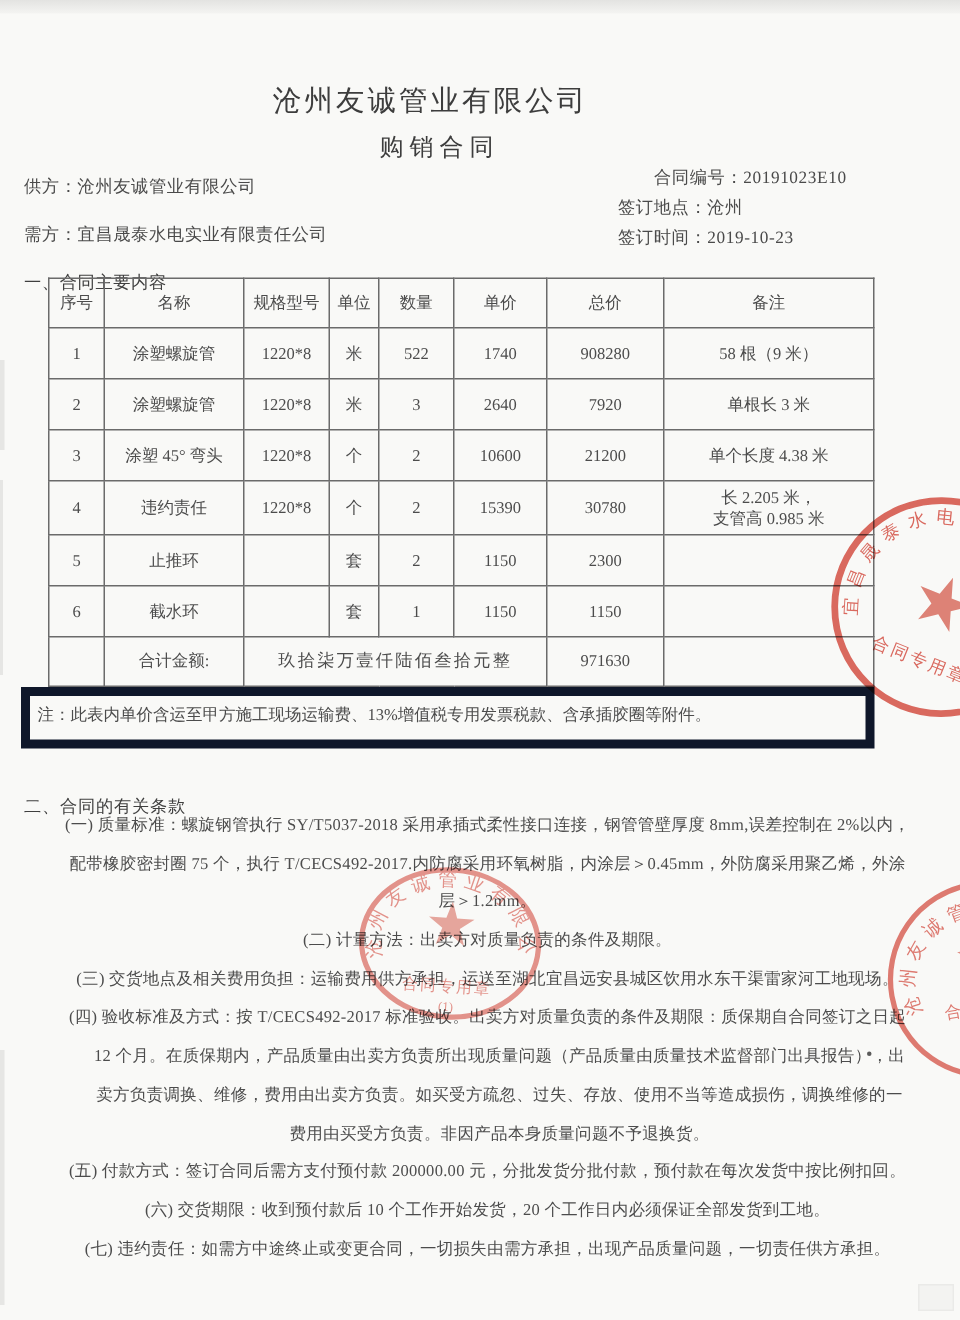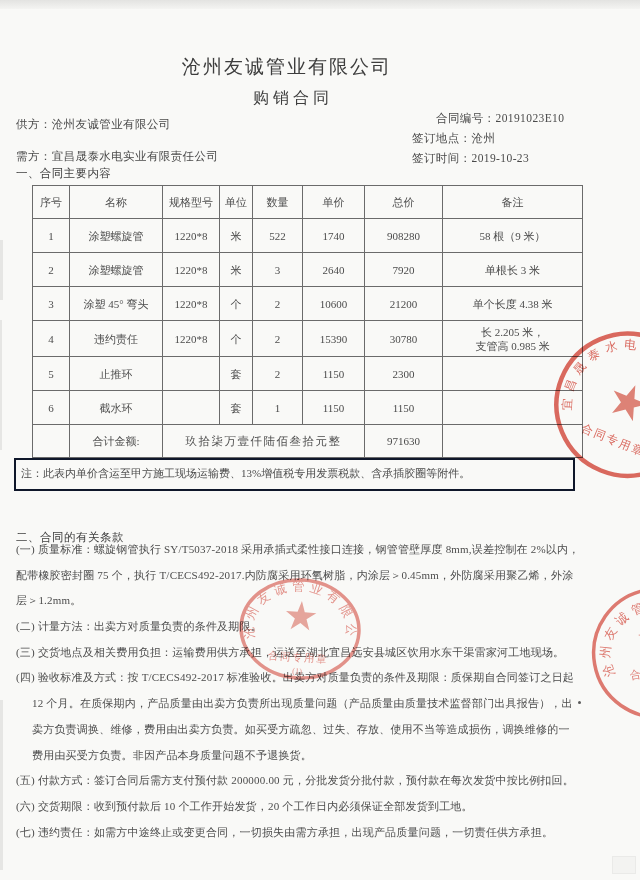--- a/index.html
+++ b/index.html
@@ -17,38 +17,38 @@
   .company-title{position:absolute;top:54px;left:-33px;width:640px;text-align:center;
                  font-size:19px;letter-spacing:2px;color:#3d3d3d;}
   .doc-title{position:absolute;top:88px;left:-27px;width:640px;text-align:center;
              font-size:16px;letter-spacing:4px;color:#3d3d3d;}
   .hline{position:absolute;font-size:11.5px;color:#4a4a4a;letter-spacing:.4px;white-space:nowrap;}
   .supplier{left:16px;top:117px;}
   .buyer{left:16px;top:149px;}
   .cno{left:412px;top:111px;margin-left:24px;}
   .cplace{left:412px;top:131px;}
   .cdate{left:412px;top:151px;}
-  .sec1{left:16px;top:166px;color:#3f3f3f;}
+  .sec1{left:16px;top:181px;color:#3f3f3f;}
   
   table.items{position:absolute;left:32px;top:185px;width:550px;border-collapse:collapse;
               table-layout:fixed;font-size:11px;color:#4c4c4c;}
   table.items th,table.items td{border:1px solid #6b6b6b;text-align:center;vertical-align:middle;
               padding:0 2px;overflow:hidden;white-space:pre-line;line-height:14px;font-weight:normal;}
   table.items thead tr{height:33px;}
   table.items tbody tr{height:34px;}
   table.items tbody tr.tall{height:36px;}
   table.items tr.total{height:33px;}
   .amount-cn{letter-spacing:1.5px;font-size:11.5px;}
-  .note-box{position:absolute;left:14px;top:458px;width:552px;height:29px;border:2px solid #0f172a;
+  .note-box{position:absolute;left:14px;top:458px;width:552px;height:29px;border:6px solid #0f172a;
             font-size:11px;line-height:27px;padding-left:5px;white-space:nowrap;color:#4c4c4c;}
   .attach{position:absolute;left:16px;top:491px;font-size:11px;letter-spacing:.4px;}
   .sec2{position:absolute;left:16px;top:530px;font-size:11.5px;color:#3f3f3f;letter-spacing:.5px;}
   
   .clauses{position:absolute;left:16px;top:542px;width:618px;}
-  .clause-line{height:25.7px;font-size:11px;letter-spacing:.2px;white-space:nowrap;color:#4c4c4c;}
+  .clause-line{height:25.7px;font-size:11px;letter-spacing:.2px;white-space:nowrap;color:#4c4c4c;text-align:center;}
   .clause-line.indent{padding-left:16px;}
   
   .stamp{position:absolute;mix-blend-mode:multiply;pointer-events:none;}
   #stamp-buyer{left:516px;top:298px;opacity:.82;transform:rotate(22deg);}
   #stamp-sup-center{left:215px;top:554px;opacity:.58;transform:rotate(4deg);}
   #stamp-sup-right{left:568px;top:565px;opacity:.72;transform:rotate(-10deg);}
   .stamp text{fill:#d84a3e;}
 </style>
 </head>
 <body>

